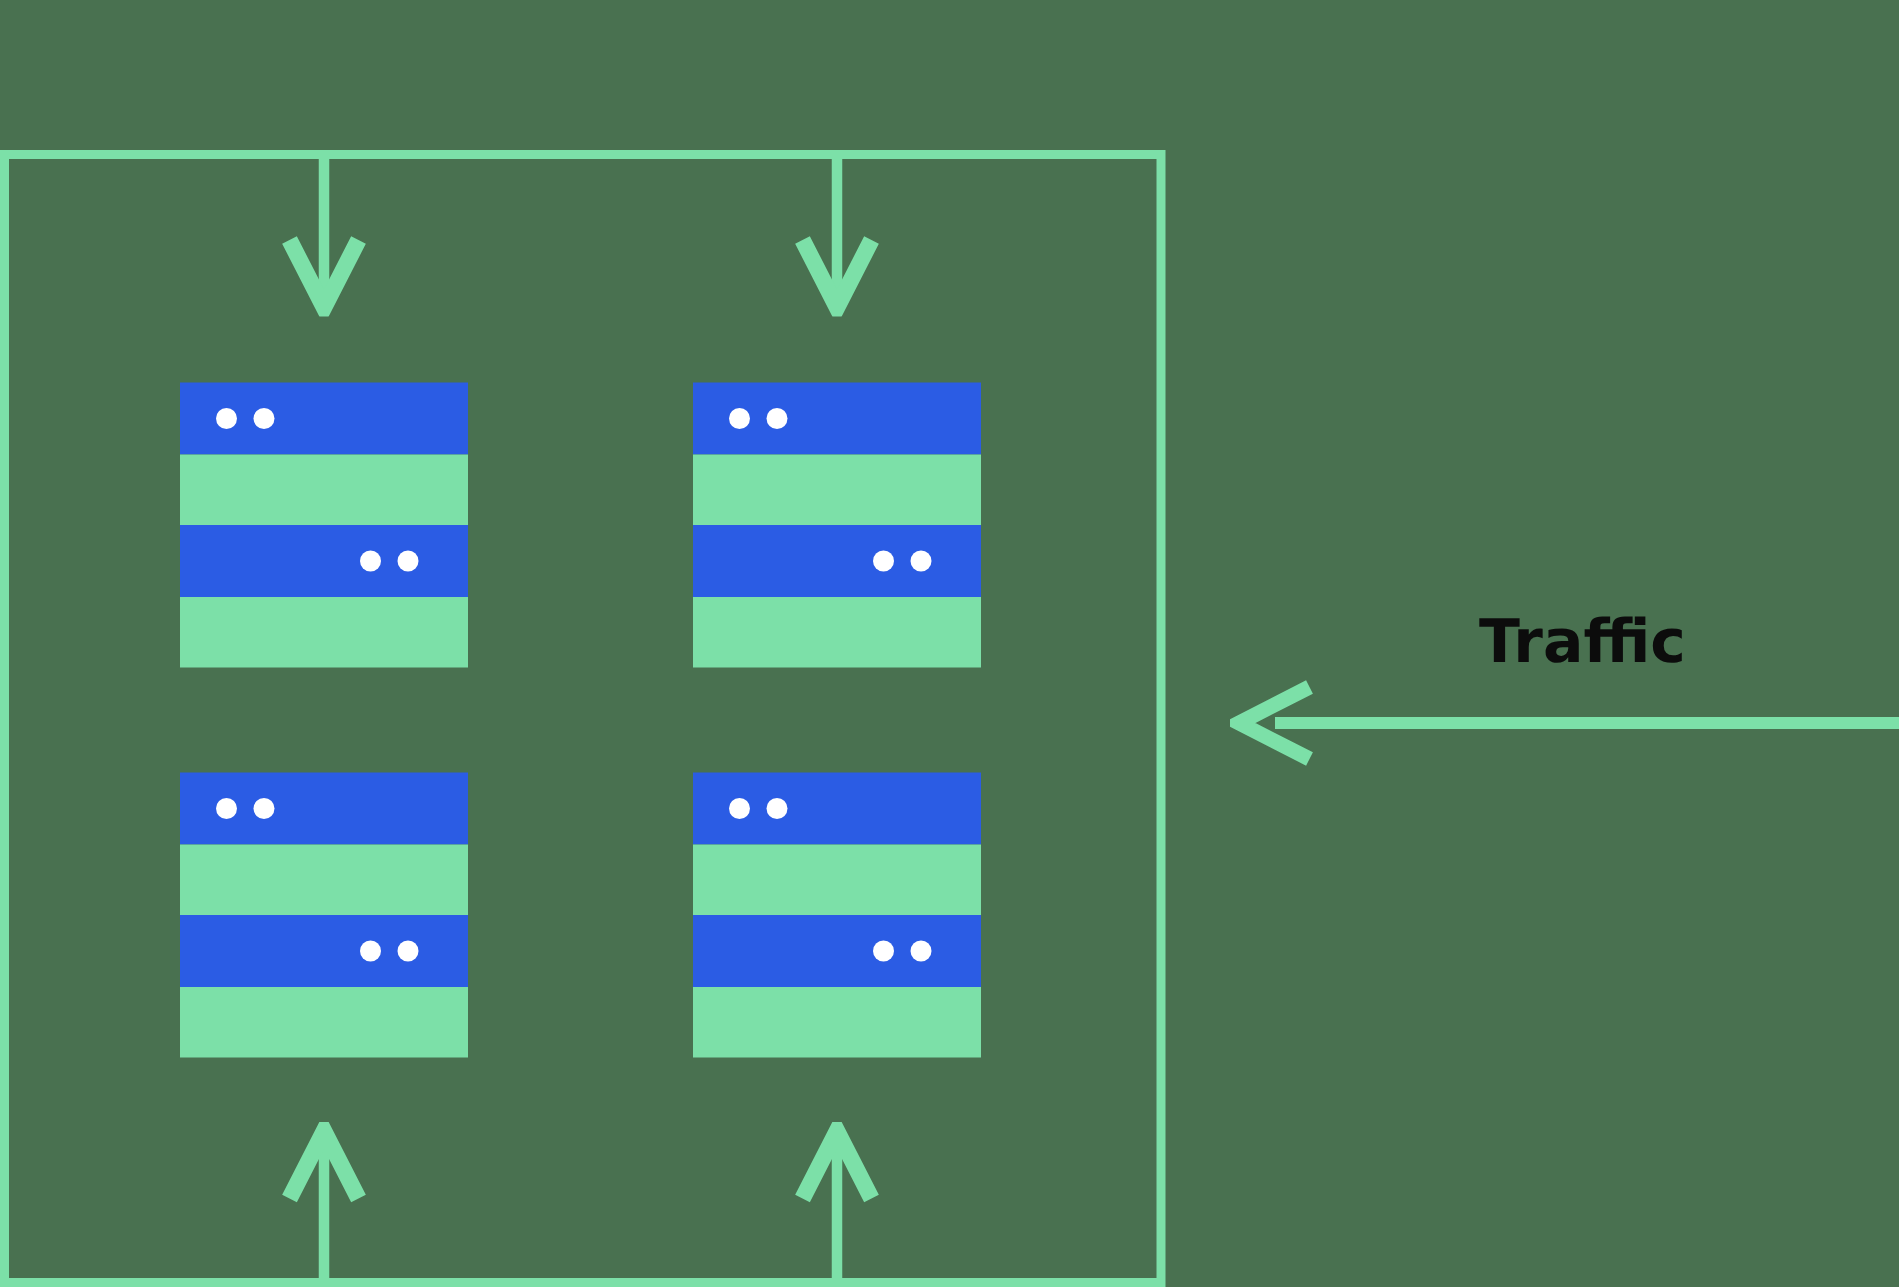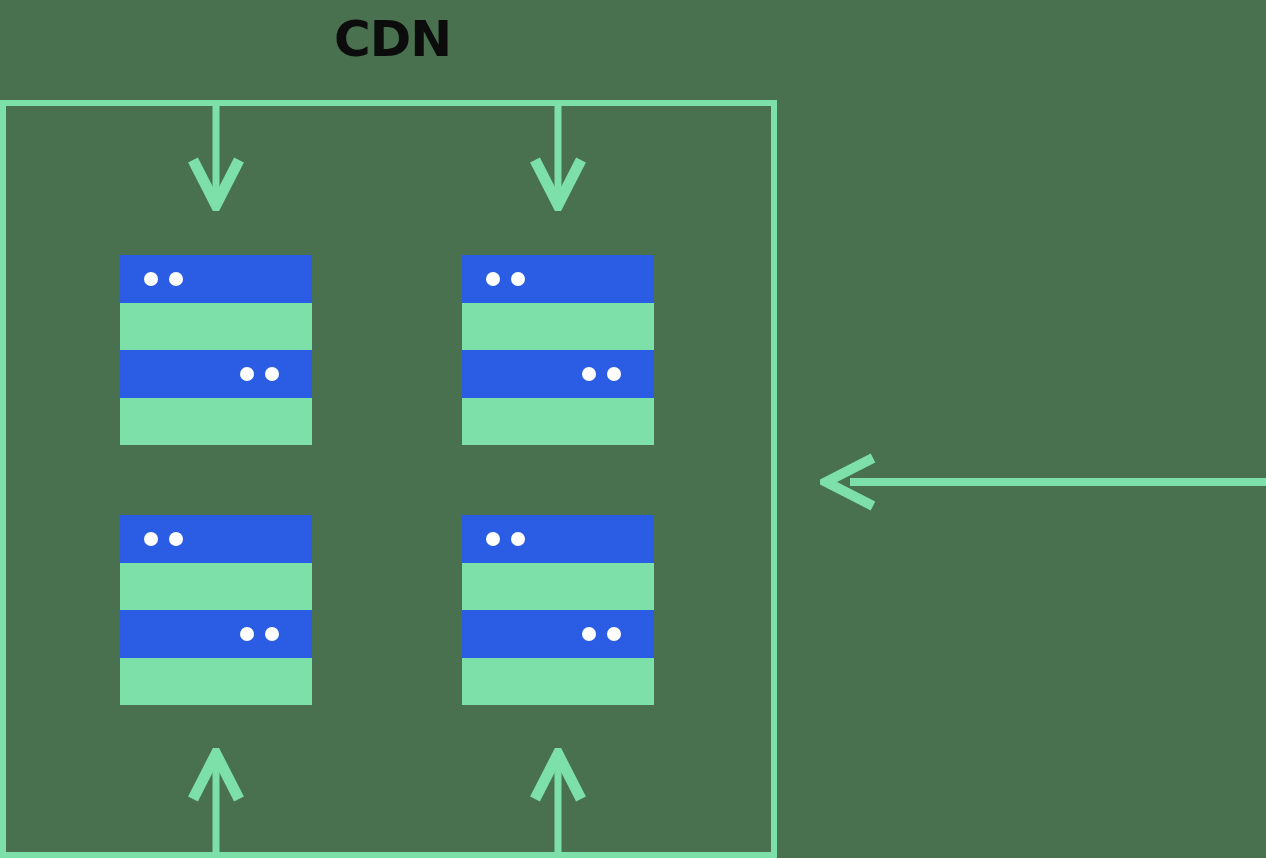--- a/index.html
+++ b/index.html
@@ -49,21 +49,20 @@
     font-size:40px;font-weight:800;
     color:var(--text,#0c0c0c);
     line-height:1;
   }
 </style>
 </head>
 <body>
 
 <div class="stage">
 
-  <div class="title">CDN</div>
 
   <div class="cdn-box"></div>
 
   <svg class="arrow" style="left:188px;top:103px" width="56" height="108" viewBox="0 0 56 108">
     <line x1="28" y1="0" x2="28" y2="94" stroke-width="7"></line>
     <polyline points="5,57 28,102 51,57" stroke-width="11"></polyline>
   </svg>
   <svg class="arrow" style="left:530px;top:103px" width="56" height="108" viewBox="0 0 56 108">
     <line x1="28" y1="0" x2="28" y2="94" stroke-width="7"></line>
     <polyline points="5,57 28,102 51,57" stroke-width="11"></polyline>
@@ -125,18 +124,19 @@
 
   <svg class="arrow" style="left:188px;top:748px" width="56" height="104" viewBox="0 0 56 104">
     <line x1="28" y1="104" x2="28" y2="8" stroke-width="7"></line>
     <polyline points="5,51 28,6 51,51" stroke-width="11"></polyline>
   </svg>
   <svg class="arrow" style="left:530px;top:748px" width="56" height="104" viewBox="0 0 56 104">
     <line x1="28" y1="104" x2="28" y2="8" stroke-width="7"></line>
     <polyline points="5,51 28,6 51,51" stroke-width="11"></polyline>
   </svg>
 
+  <div class="traffic-label">Traffic</div>
   <svg class="arrow" style="left:820px;top:451px" width="446" height="62" viewBox="0 0 446 62">
     <line x1="30" y1="31" x2="446" y2="31" stroke-width="8"></line>
     <polyline points="53,7 6,31 53,55" stroke-width="10"></polyline>
   </svg>
 
 </div>
 
 </body></html>

